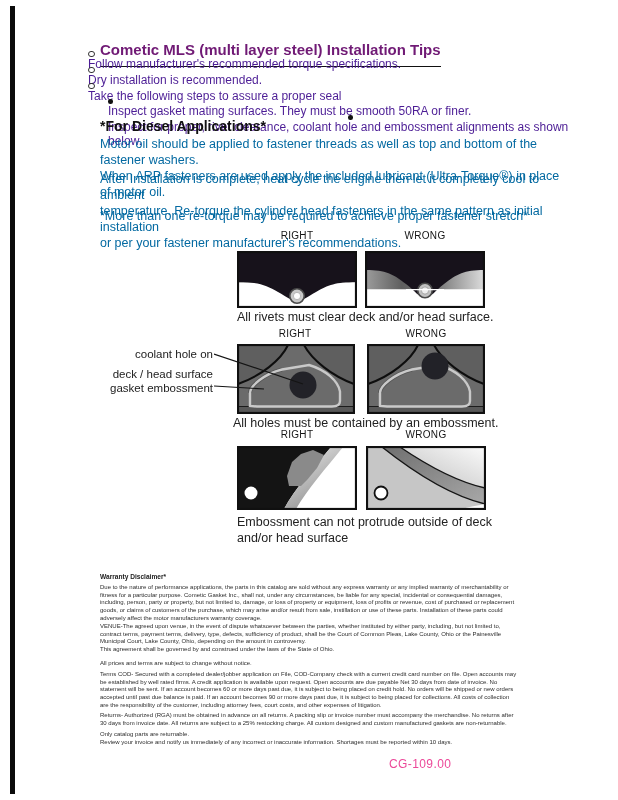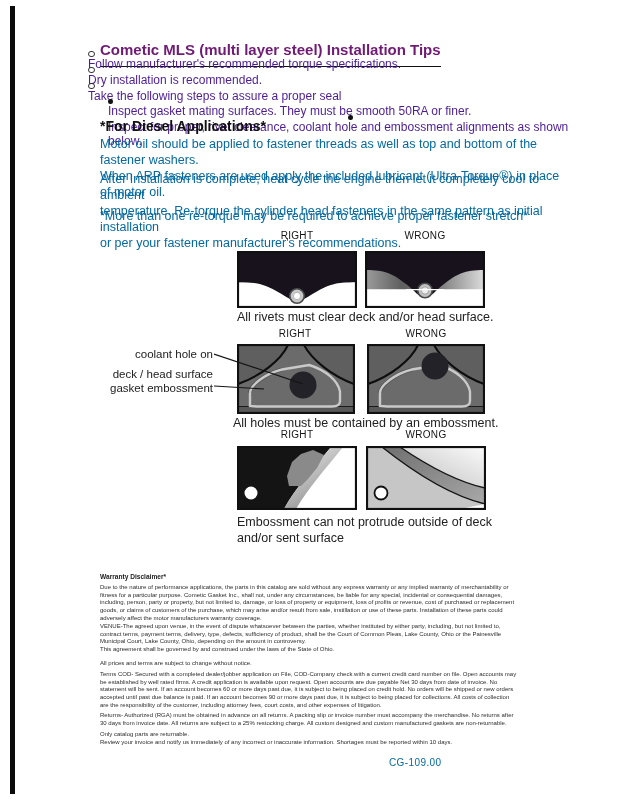--- a/index.html
+++ b/index.html
@@ -16,21 +16,21 @@
   .body-text { font-size:12.5px; line-height:16px; color:#0369a1; }
   .section-head { font-size:14px; font-weight:bold; color:#111; }
   .bullet-row { position:absolute; display:flex; align-items:flex-start; font-size:12px; color:#4c1d95;flex-direction:column; }
   .ob { width:4.5px; height:4.5px; border:1px solid #333; border-radius:50%; margin:4.5px 5px 0 0; flex:0 0 auto; }
   .fb { width:4.5px; height:4.5px; background:#111; border-radius:50%; margin:5px 5px 0 0; flex:0 0 auto; }
   .rw-hdr { font-size:10px; color:#141414; width:120px; text-align:center; letter-spacing:0.3px; }
   .caption { font-size:12.5px; line-height:16px; color:#222; }
   .ann { font-size:11.5px; line-height:20px; color:#222; width:113px; text-align:right; }
   .fine { font-size:6px; line-height:7.7px; color:#2d2d2d; width:470px; }
   .fine-head { font-size:6.6px; font-weight:bold; color:#222; }
-  .footer-code { font-size:10px; color:#0369a1; letter-spacing:0.4px; }
+  .footer-code { font-size:12px; color:#ec4899; letter-spacing:0.4px; }
   .left-bar { position:absolute; left:10px; top:6px; width:5px; height:788px; background:#0b0b0b; }
   svg { display:block; position:absolute; }
 </style>
 </head>
 <body>
 
 <div class="page">
 
   <div class="left-bar"></div>
 
@@ -180,21 +180,21 @@
     </defs>
     <rect x="1" y="1" width="118" height="62" fill="#c6c6c6"></rect>
     <path d="M34,1 H119 V42 C92,36 62,20 34,1 Z" fill="url(#g3wl)"></path>
     <path d="M16,1 H34 C62,20 92,36 119,42 V58 C86,50 50,28 16,1 Z" fill="url(#g3wd)" stroke="#151515" stroke-width="1.4"></path>
     <path d="M119,58 V63 H96 C103,61 111,59.5 119,58 Z" fill="#fcfcfc"></path>
     <circle cx="15" cy="47" r="6.5" fill="#ffffff" stroke="#111111" stroke-width="1.8"></circle>
     <rect x="1" y="1" width="118" height="62" fill="none" stroke="#101010" stroke-width="2.2"></rect>
   </svg>
 
   <div class="t caption" style="left:237px; top:514px; width:320px;">Embossment can not protrude outside of deck
-and/or sent surface</div>
+and/or head surface</div>
 
   <div class="t fine-head" style="left:100px; top:573px;">Warranty Disclaimer*</div>
   <div class="t fine" style="left:100px; top:584px;">Due to the nature of performance applications, the parts in this catalog are sold without any express warranty or any implied warranty of merchantability or
 fitness for a particular purpose.  Cometic Gasket Inc., shall not, under any circumstances, be liable for any special, incidental or consequential damages,
 including, person, party or property, but not limited to, damage, or loss of property or equipment, loss of profits or revenue, cost of purchased or replacement
 goods, or claims of customers of the purchase, which may arise and/or result from sale, instillation or use of these parts.  Installation of these parts could
 adversely affect the motor manufacturers warranty coverage.</div>
   <div class="t fine" style="left:100px; top:623px;">VENUE-The agreed upon venue, in the event of dispute whatsoever between the parties, whether instituted by either party, including, but not limited to,
 contract terms, payment terms, delivery, type, defects, sufficiency of product, shall be the Court of Common Pleas, Lake County, Ohio or the Painesville
 Municipal Court, Lake County, Ohio, depending on the amount in controversy.

